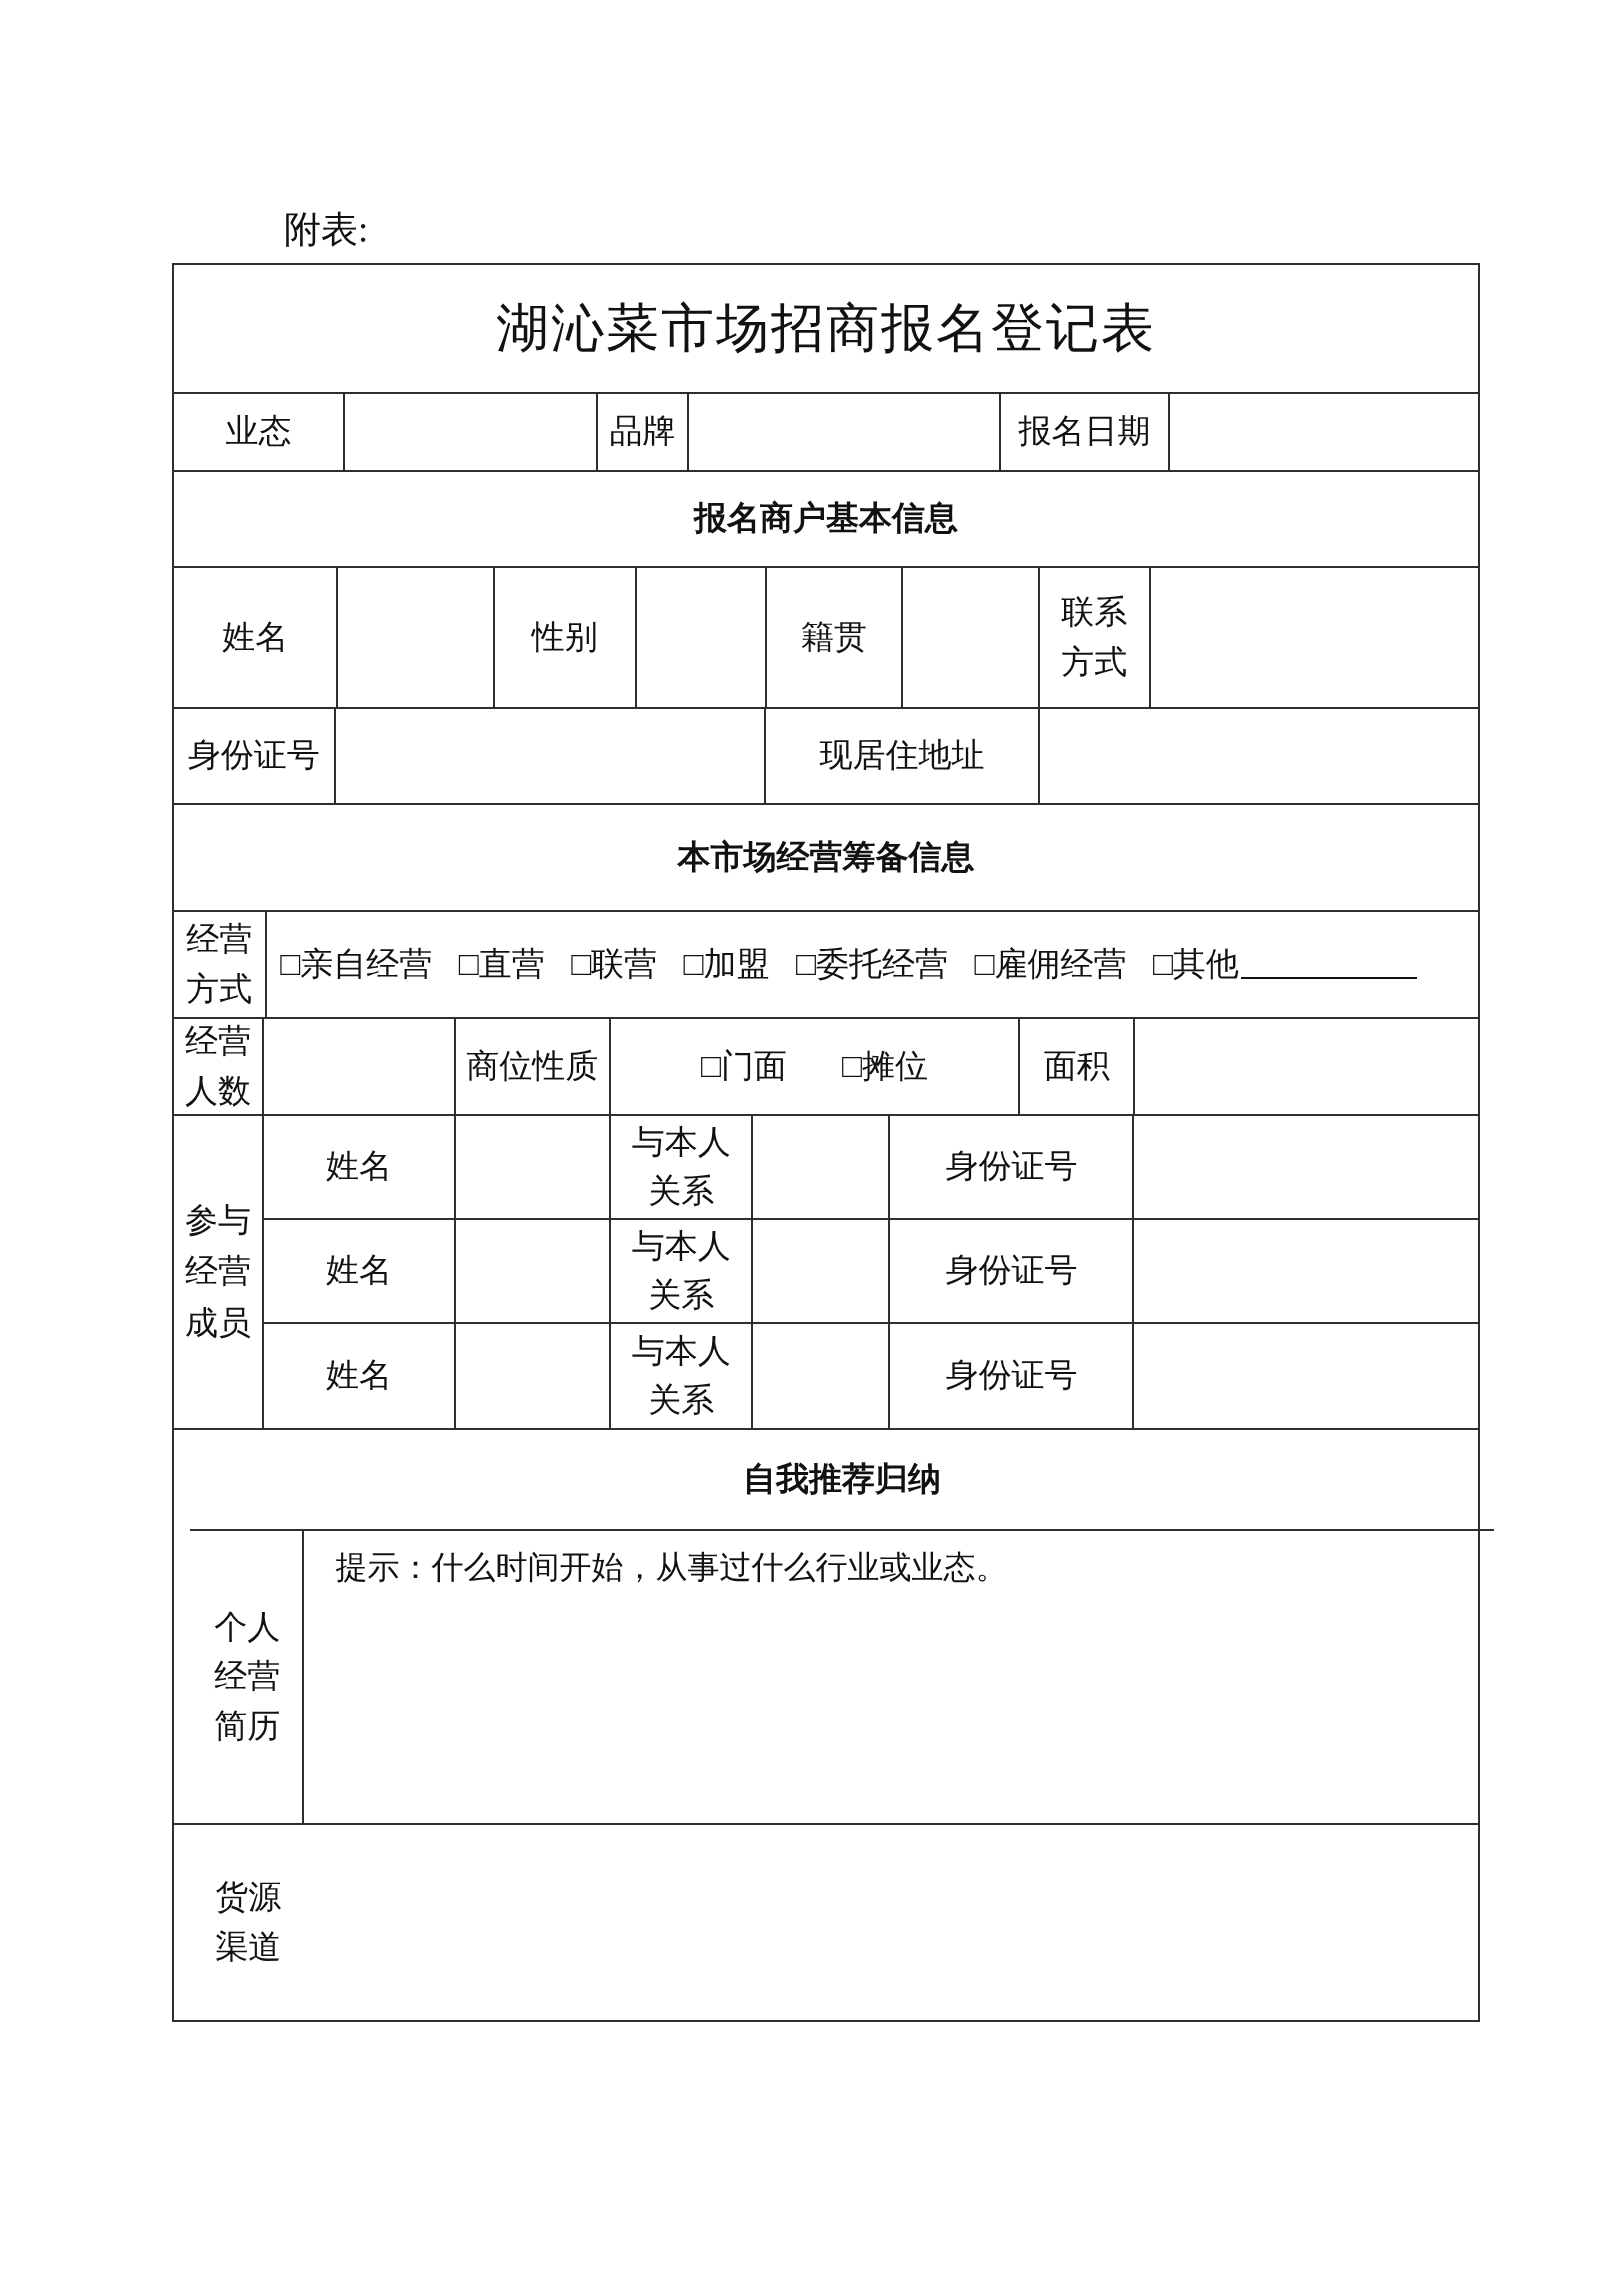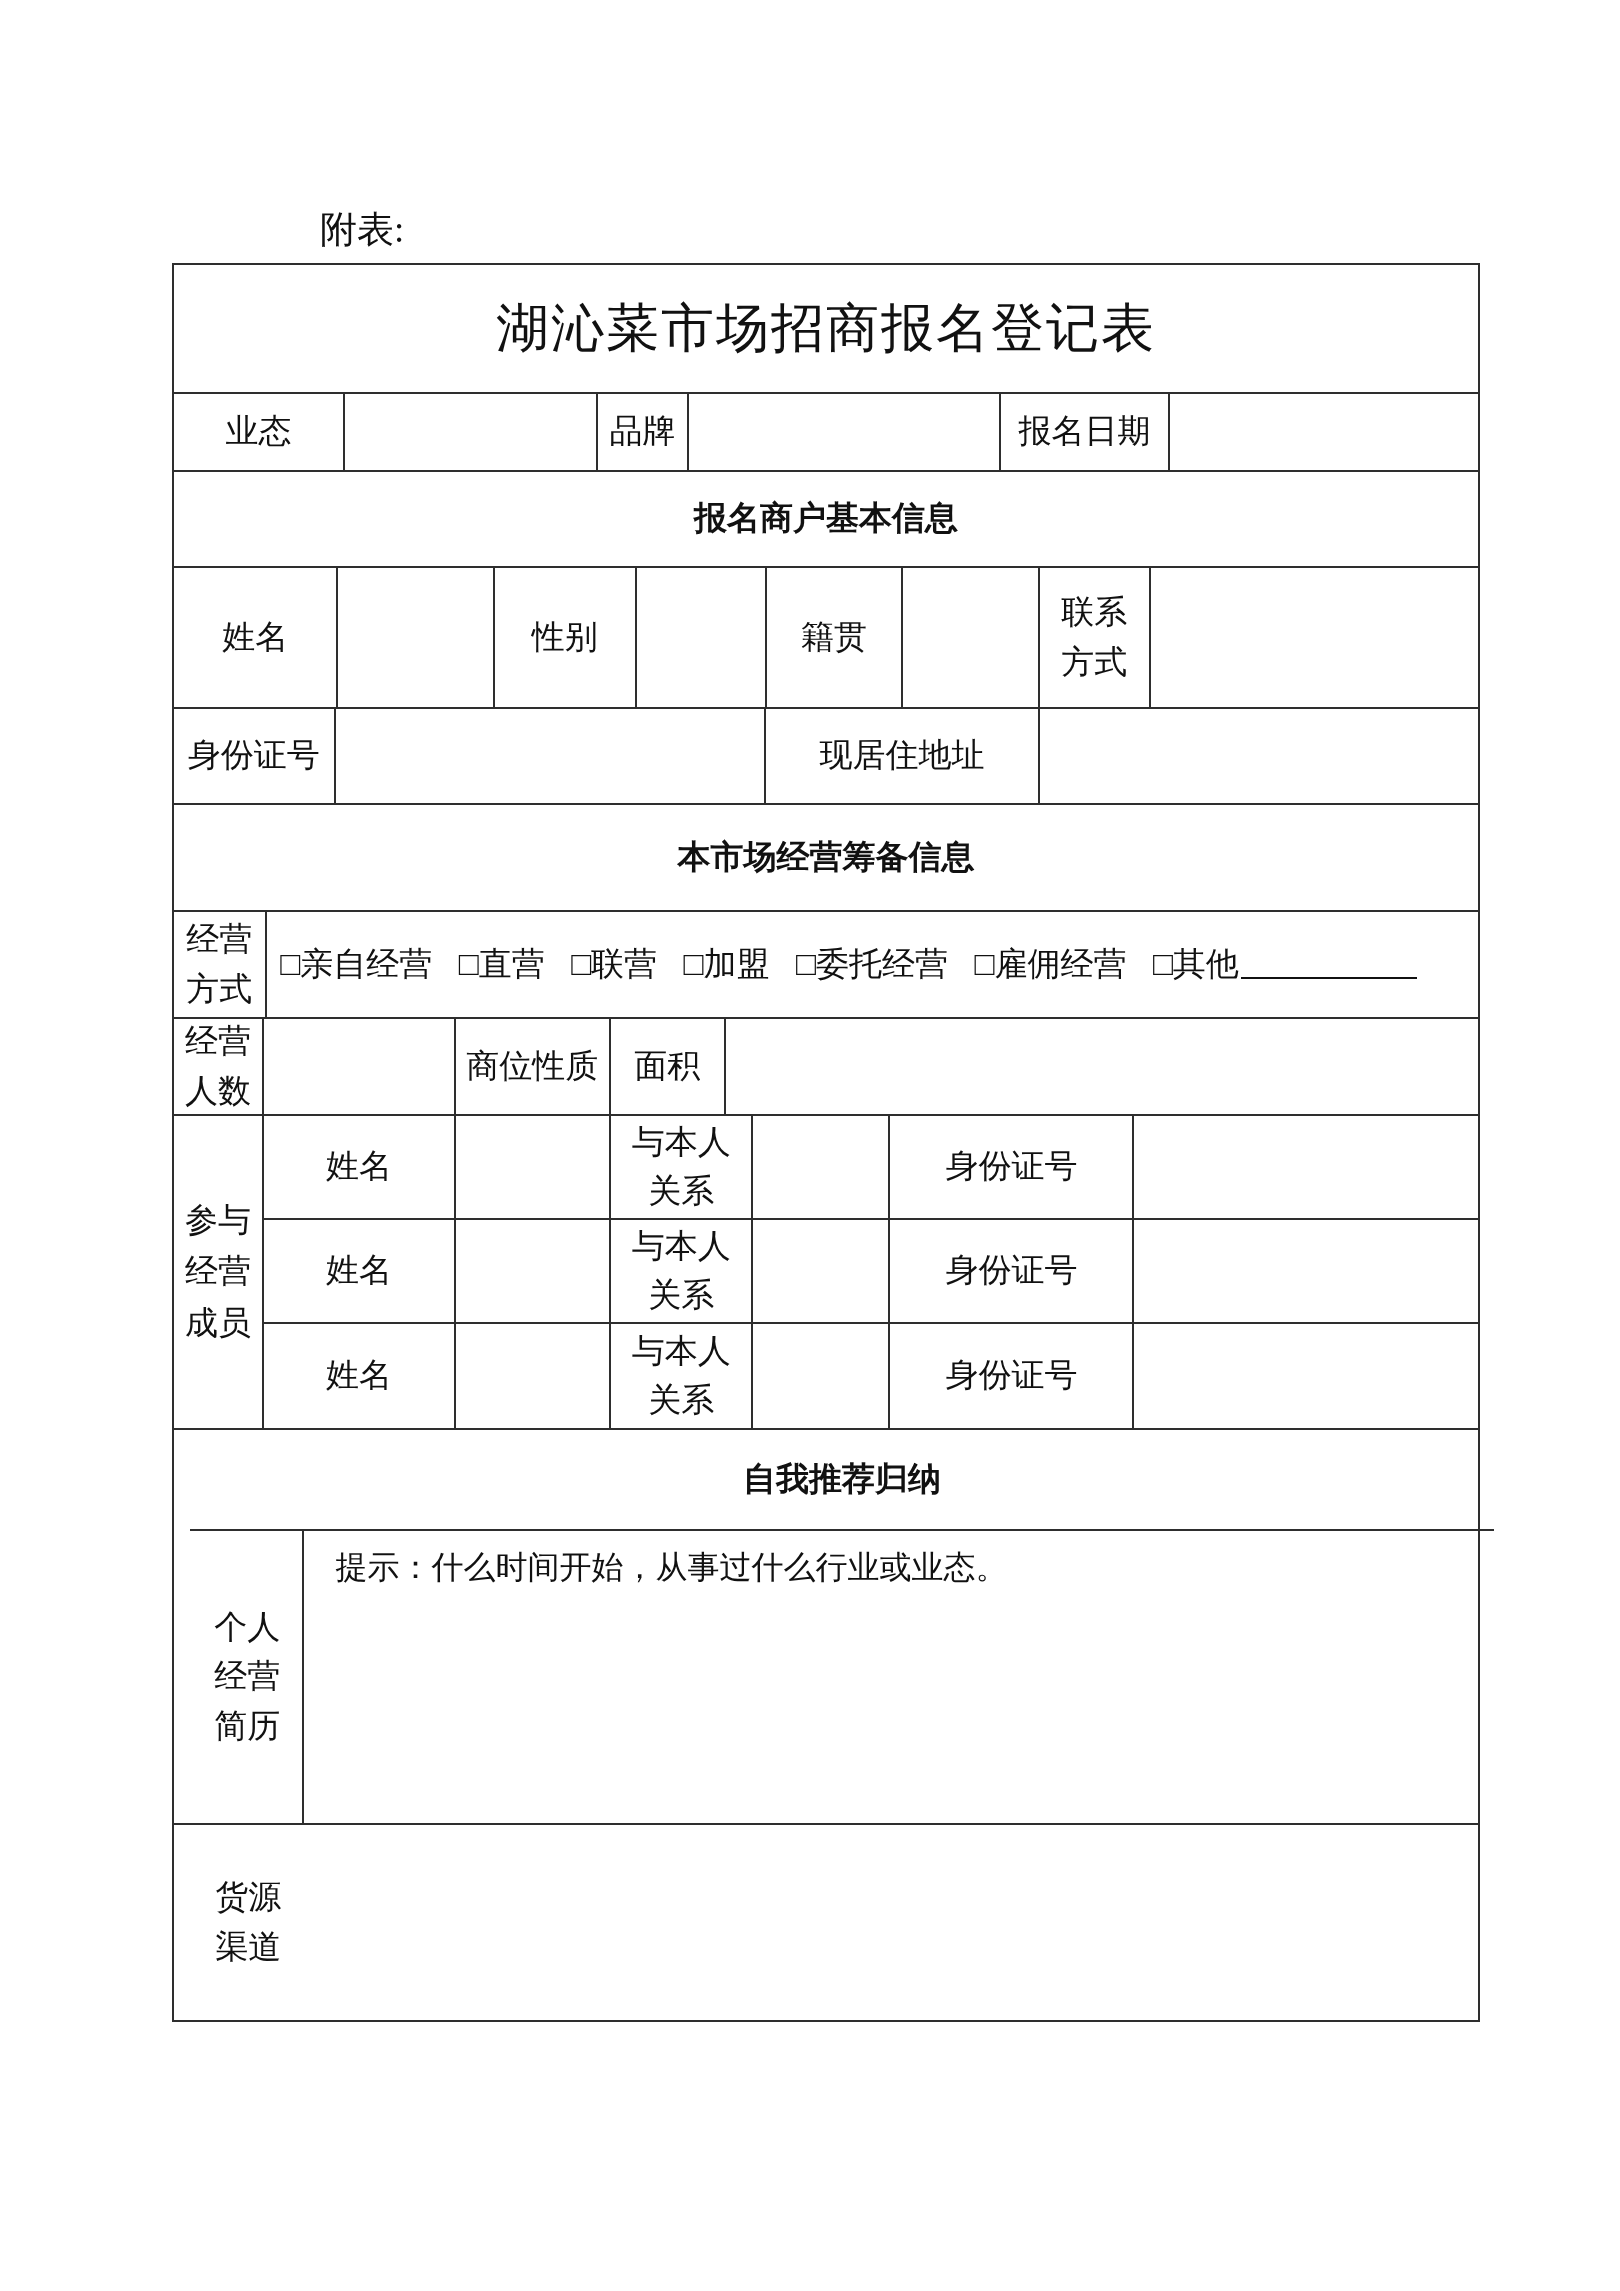--- a/index.html
+++ b/index.html
@@ -7,21 +7,21 @@
   .page {
     position:relative;
     width:1620px; height:2292px;
     background:#ffffff;
     font-family:"Liberation Serif","DejaVu Serif",serif;
     color:#111;
     overflow:hidden;
   }
   .attachment-label {
     position:absolute; left:284px; top:206px;
-    font-size:37px; line-height:47px; color:#111;margin-left:36px;
+    font-size:37px; line-height:47px; color:#111;
   }
   .form-table {
     position:absolute; left:172px; top:263px;
     width:1308px;
     border:2.9px solid #2e2e2e;
     background:#fff;
   }
   .t-row { display:flex; width:100%; border-bottom:2.9px solid #2e2e2e; }
   .t-row:last-child { border-bottom:none; }
   .cell {
@@ -155,20 +155,24 @@
           <span class="fill-line"></span>
         </span>
       </div>
     </div>
 
     <div class="t-row staff-row">
       <div class="cell sw1 pre">经营
 人数</div>
       <div class="cell sw2"></div>
       <div class="cell sw3">商位性质</div>
+      <div class="cell sw4 booth-options">
+        <span>□门面</span>
+        <span>□摊位</span>
+      </div>
       <div class="cell sw5">面积</div>
       <div class="cell flex1"></div>
     </div>
 
     <div class="t-row" style="border-bottom:2.9px solid #2e2e2e;">
       <div class="member-block">
         <div class="member-label-cell pre">参与
 经营
 成员</div>
         <div class="member-rows">

